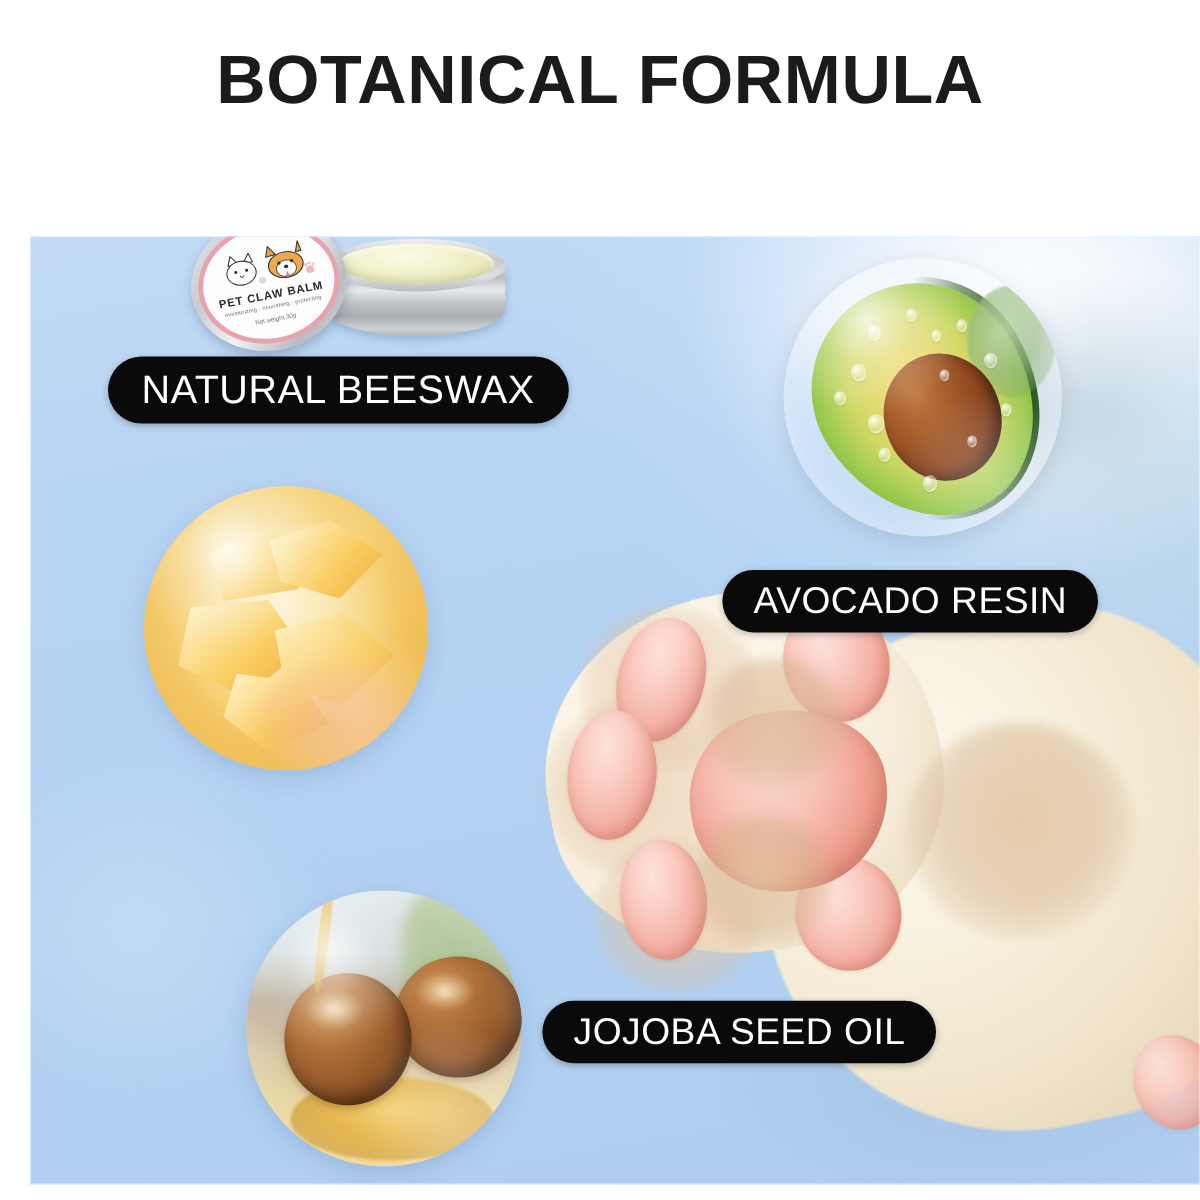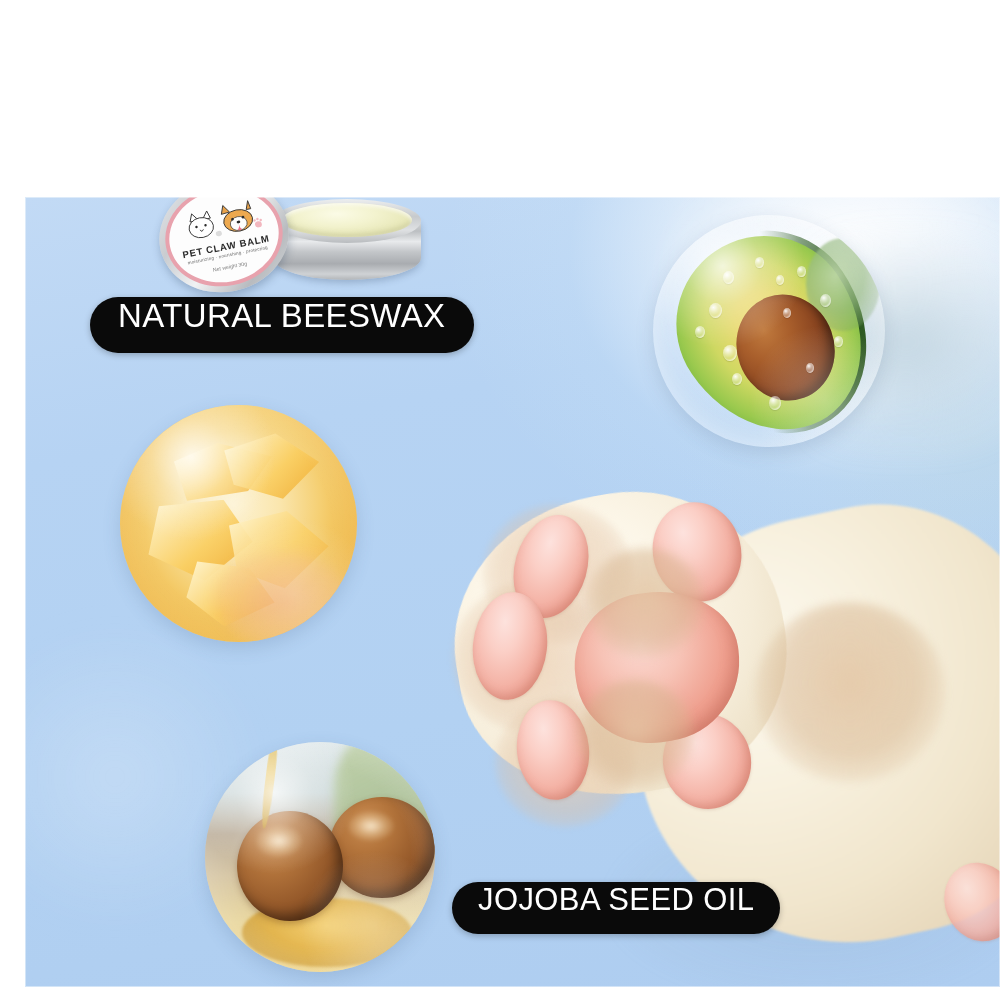--- a/index.html
+++ b/index.html
@@ -403,20 +403,21 @@
     border-radius: 50%;
     background: radial-gradient(ellipse at 50% 50%,
       rgba(120,150,185,0.18) 0%, rgba(140,168,198,0.08) 55%, rgba(150,176,205,0) 100%);
     filter: blur(10px);
   }
 
   
   .pill {
     position: absolute;
     display: flex;
+    align-items: center;
     justify-content: center;
     background: #0a0a0a;
     border-radius: 999px;
     color: #ffffff;
     font-weight: 400;
     letter-spacing: 0.4px;
     white-space: nowrap;
     box-shadow: 0 2px 6px rgba(0,0,0,0.25);
   }
   #pill-beeswax {
@@ -429,29 +430,29 @@
     left: 577px; top: 278px;
     height: 52px;
     padding: 0 26px;
     font-size: 31px;
   }
   #pill-jojoba {
     left: 427px; top: 637px;
     height: 52px;
     padding: 0 26px;
     font-size: 31px;
-    margin-top: 48px;
   }
 </style>
 </head>
 <body>
 
 <div id="poster">
 
   <div class="header">
+    <div class="title">BOTANICAL FORMULA</div>
   </div>
 
   <div class="photo">
     <div class="haze-a"></div>
     <div class="haze-b"></div>
     <div class="haze-c"></div>
 
     <div class="paw">
       <div class="paw-shadow"></div>
       <div class="paw-leg"></div>
@@ -558,19 +559,22 @@
         <div class="seed-shine" style="left:22%; top:36%; width:20%; height:14%;"></div>
         <div class="seed-shine" style="left:62%; top:30%; width:20%; height:13%;"></div>
         <div class="oil-stream"></div>
       </div>
       <div class="glass"></div>
     </div>
 
     <div class="pill" id="pill-beeswax">
       <span>NATURAL BEESWAX</span>
     </div>
+    <div class="pill" id="pill-avocado">
+      <span>AVOCADO RESIN</span>
+    </div>
     <div class="pill" id="pill-jojoba">
       <span>JOJOBA SEED OIL</span>
     </div>
 
     <div class="photo-edge"></div>
   </div>
 </div>
 
 </body></html>

